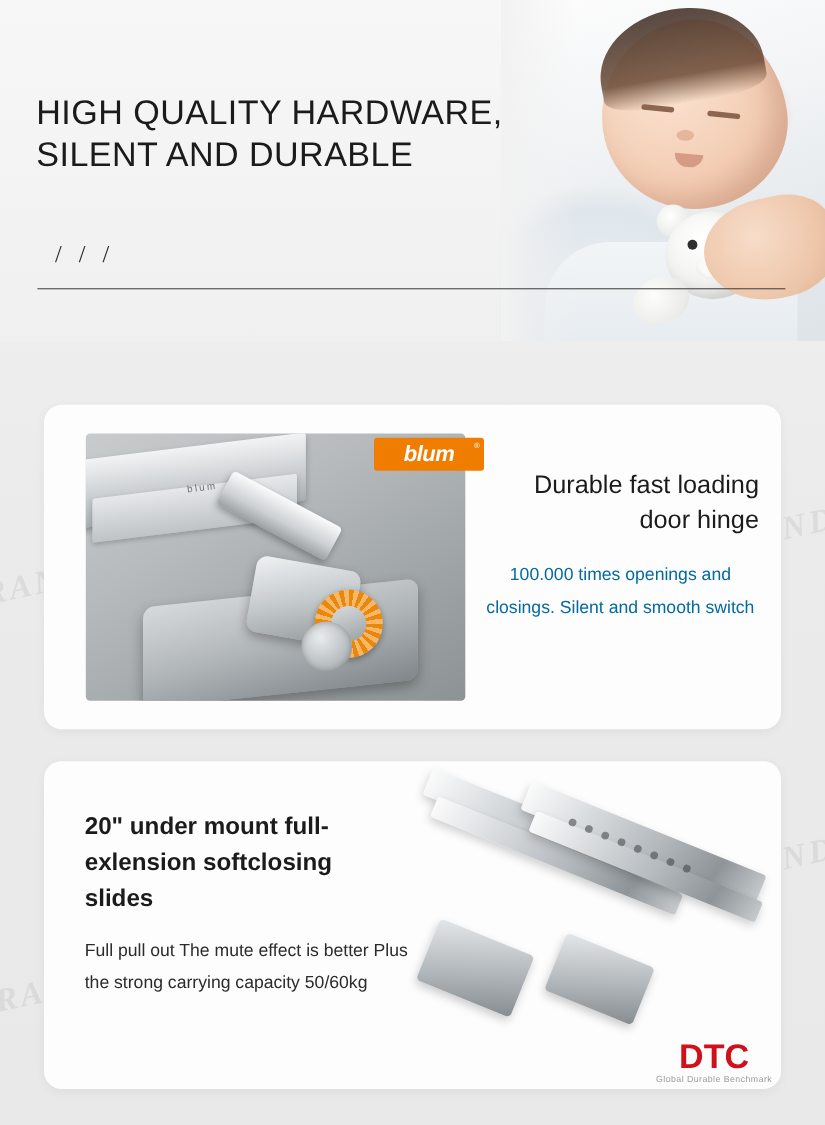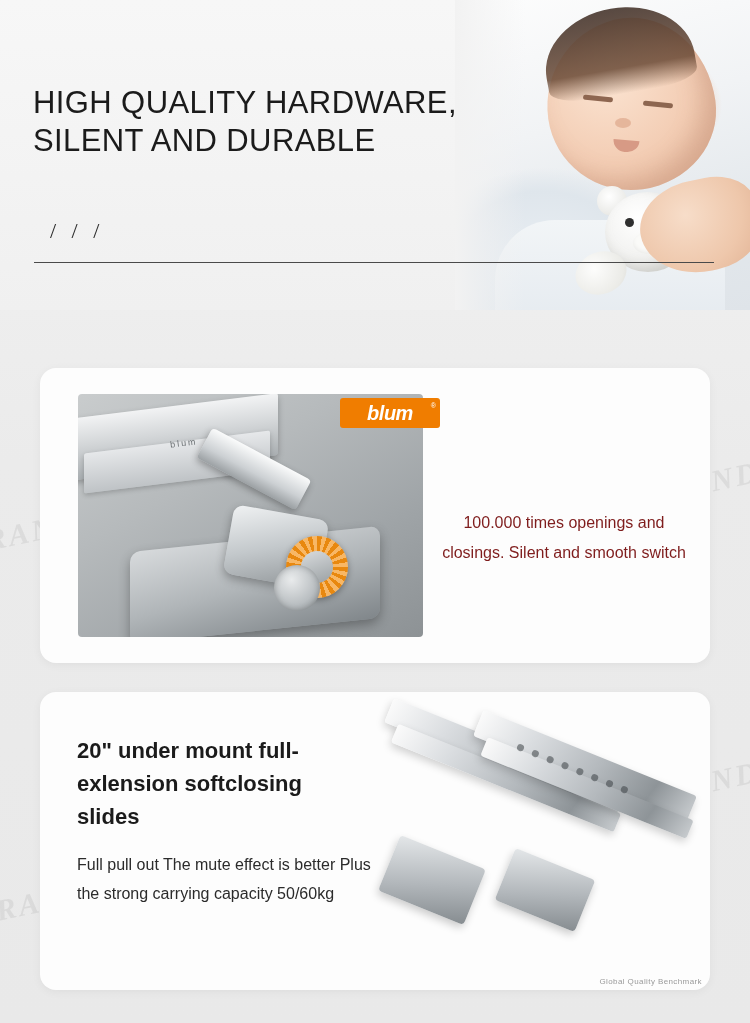--- a/index.html
+++ b/index.html
@@ -321,21 +321,21 @@
     line-height: 32px;
     color: #1b1b1b;
   }
   .hinge-body-text {
     position: absolute;
     left: 398px; top: 140px;
     width: 252px;
     text-align: center;
     font-size: 16px;
     line-height: 30px;
-    color: #7f1d1d;
+    color: #0369a1;
   }
 
   
   .slides-head {
     position: absolute;
     left: 37px; top: 42px;
     width: 290px;
     font-size: 22px;
     line-height: 33px;
     font-weight: bold;
@@ -458,20 +458,21 @@
       <div class="hinge-cup"></div>
       <div class="hinge-gear"></div>
       <div class="hinge-dial"></div>
     </div>
 
     <div class="blum-logo">
       <span>blum</span>
       <i class="reg" style="font-style:normal;color:#fff">®</i>
     </div>
 
+    <div class="hinge-head">Durable fast loading door hinge</div>
     <div class="hinge-body-text">100.000 times openings and closings. Silent and smooth switch</div>
   </div>
 
   <div class="card" id="card-slide">
     <div class="slides-head">20" under mount full-exlension softclosing slides</div>
     <div class="slides-body-text">Full pull out The mute effect is better Plus the strong carrying capacity 50/60kg</div>
 
     <div class="slides-photo">
       <div class="rail a"></div>
       <div class="rail a2"></div>
@@ -485,17 +486,18 @@
           <i></i>
           <i></i>
           <i></i>
           <i></i>
       </div>
       <div class="rail-end"></div>
       <div class="rail-end two"></div>
     </div>
 
     <div class="dtc-logo">
-      <div class="dtc-sub">Global Quality Benchmark</div>
+      <div class="dtc">DTC</div>
+      <div class="dtc-sub">Global Durable Benchmark</div>
     </div>
   </div>
 
 </div>
 
 </body></html>

